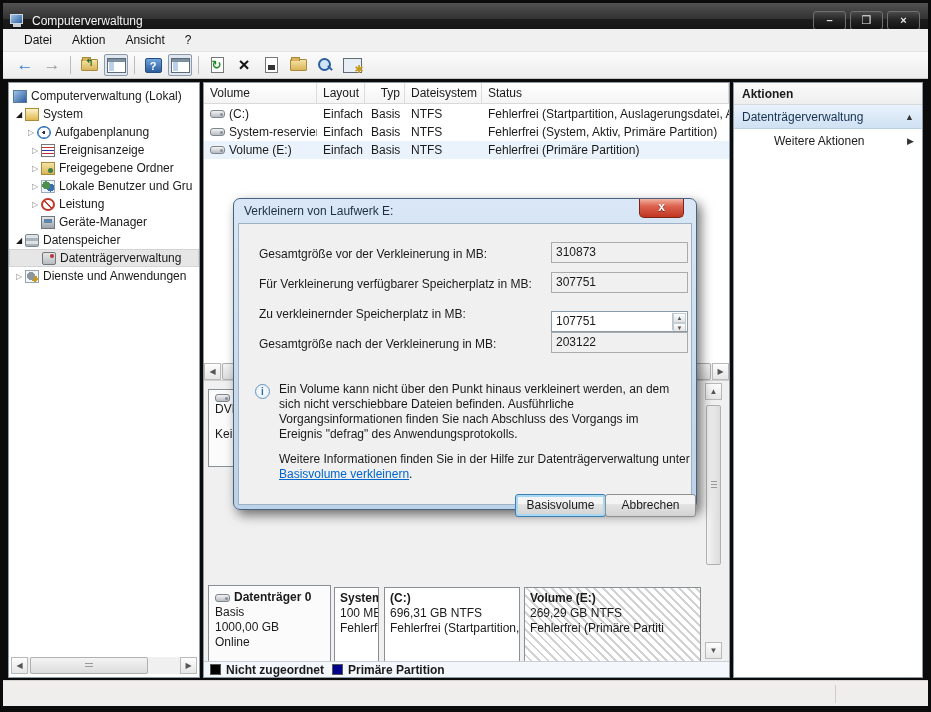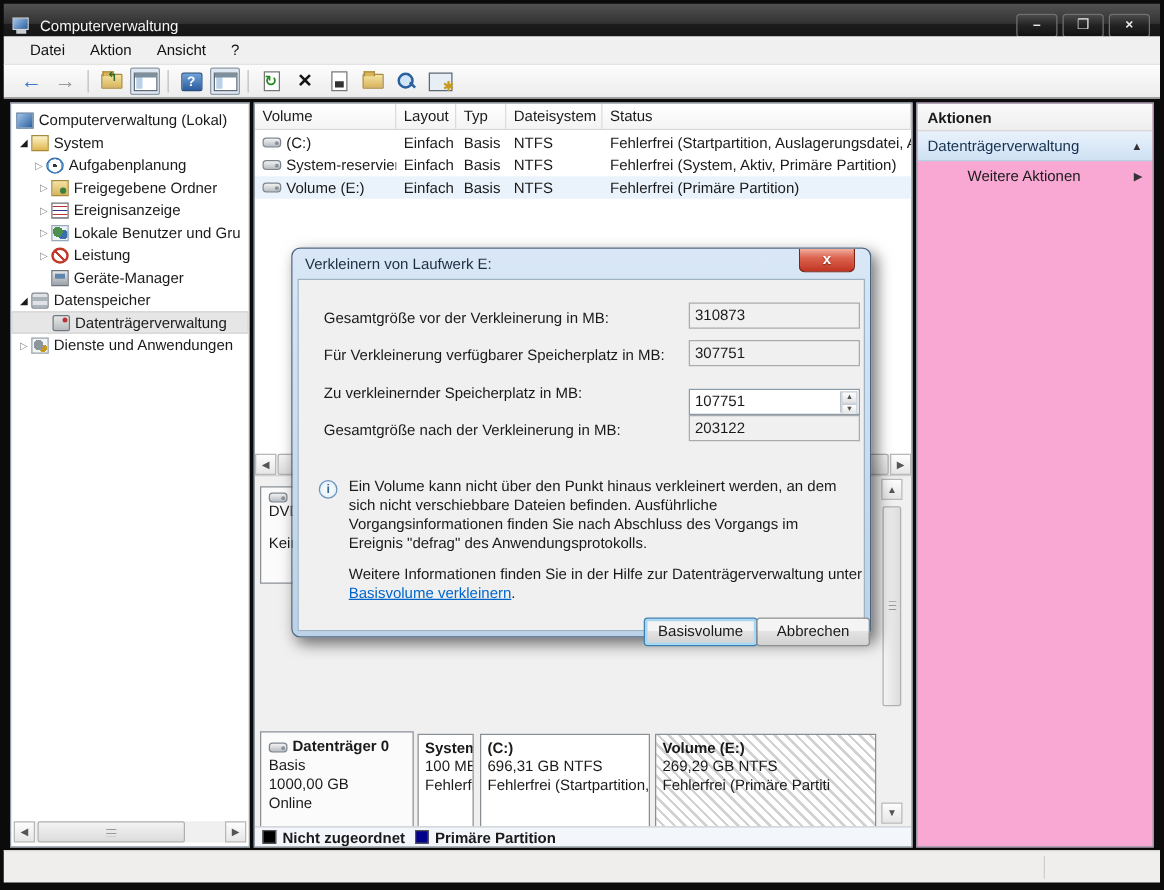--- a/index.html
+++ b/index.html
@@ -92,21 +92,21 @@
   .ti-diskmgmt::after { content:""; position:absolute; right:1px; top:1px; width:4px; height:4px; border-radius:50%; background:#b33; }
   .ti-services { background: radial-gradient(circle at 40% 45%, #8d959d 0 4px, transparent 4px), radial-gradient(circle at 72% 70%, #c79a1e 0 3px, transparent 3px), #f2f5f8; border:1px solid #9aa2aa; }
 
   #mid-panel {
     left: 203px; top: 82px; width: 527px; height: 596px;
     background: #fff; border: 1px solid #8e9aa5; overflow: hidden;
   }
   .list-header { position:absolute; left:0; top:0; right:0; height: 21px; display:flex;
     background: linear-gradient(#ffffff,#f4f4f4); border-bottom:1px solid #d9d9d9; }
   .col { padding: 3px 4px 0 6px; border-right: 1px solid #dcdcdc; overflow:hidden; white-space:nowrap; }
-  .c0 { width: 113px; } .c1 { width: 48px; } .c2 { width: 40px; } .c3 { width: 77px; } .c4 { flex: 1; }
+  .c0 { width: 113px; } .c1 { width: 48px; } .c2 { width: 40px; text-align: right; } .c3 { width: 77px; } .c4 { flex: 1; }
   .vrow { position:absolute; left:0; right:0; height:18px; display:flex; align-items:center; white-space:nowrap; }
   .vrow .cell { padding-left: 6px; overflow:hidden; }
   .vrow .v0 { width:113px; display:flex; align-items:center; gap:4px; }
   .vrow .v1 { width:48px; } .vrow .v2 { width:40px; } .vrow .v3 { width:77px; } .vrow .v4 { flex:1; }
   .disk-ico { width:15px; height:8px; border:1px solid #7d858d; border-radius:3px;
     background: linear-gradient(#f2f2f2,#b9bec3); flex:0 0 15px; position:relative; }
   .disk-ico::after { content:""; position:absolute; right:1px; top:2px; width:3px; height:3px; border-radius:50%; background:#89909a; }
   .row-sel { background: #eaf3fb; }
 
   .hscroll { position:absolute; height:17px; background:#f0f0f0; display:flex; }
@@ -124,21 +124,21 @@
   .pcell { position:absolute; background:#fff; border:1px solid #8a8f94; padding:3px 5px; overflow:hidden; white-space:nowrap; line-height:15px; }
   .pcell .pt { font-weight: bold; }
   .pcell.hatch { background: repeating-linear-gradient(45deg, #ffffff 0 4px, #d2d2d2 4px 6px); }
   #legendbar { position:absolute; left:0; right:0; bottom:0; height:16px; background:#f3f6fa; border-top:1px solid #c9ced3;
     display:flex; align-items:center; gap:8px; padding-left:6px; font-weight:bold; }
   .lg-swatch { width:11px; height:11px; border:1px solid #555; display:inline-block; }
   #legendbar .lg { display:flex; align-items:center; gap:5px; }
 
   #actions-panel {
     left: 733px; top: 82px; width: 190px; height: 596px;
-    background: #f9a8d4; border: 1px solid #8e9aa5; overflow:hidden;
+    background: #ffffff; border: 1px solid #8e9aa5; overflow:hidden;
   }
   .act-header { height: 22px; background: linear-gradient(#fafafa,#eeeeee); border-bottom: 1px solid #d8d8d8;
     font-weight: bold; padding: 4px 0 0 8px; }
   .act-group { height: 24px; background: linear-gradient(#e9f2fc,#cfe1f3); border-bottom:1px solid #b9cfe4;
     display:flex; align-items:center; padding:0 8px; color:#16324f; }
   .act-group .glabel { flex:1; }
   .act-item { height: 24px; display:flex; align-items:center; padding:0 8px 0 40px; }
   .act-item .ilabel { flex:1; }
   .act-arrow { font-size:9px; color:#333; }
 
@@ -256,27 +256,27 @@
     <span class="ti ti-tools"></span>
     <span>System</span>
   </div>
   <div class="tree-row" style="padding-left:16px">
     <span class="exp closed"></span>
     <span class="ti ti-clock"></span>
     <span>Aufgabenplanung</span>
   </div>
   <div class="tree-row" style="padding-left:20px">
     <span class="exp closed"></span>
+    <span class="ti ti-log"></span>
+    <span>Ereignisanzeige</span>
+  </div>
+  <div class="tree-row" style="padding-left:20px">
+    <span class="exp closed"></span>
     <span class="ti ti-sharedfolder"></span>
     <span>Freigegebene Ordner</span>
-  </div>
-  <div class="tree-row" style="padding-left:20px">
-    <span class="exp closed"></span>
-    <span class="ti ti-log"></span>
-    <span>Ereignisanzeige</span>
   </div>
   <div class="tree-row" style="padding-left:20px">
     <span class="exp closed"></span>
     <span class="ti ti-users"></span>
     <span>Lokale Benutzer und Gru</span>
   </div>
   <div class="tree-row" style="padding-left:20px">
     <span class="exp closed"></span>
     <span class="ti ti-perf"></span>
     <span>Leistung</span>

